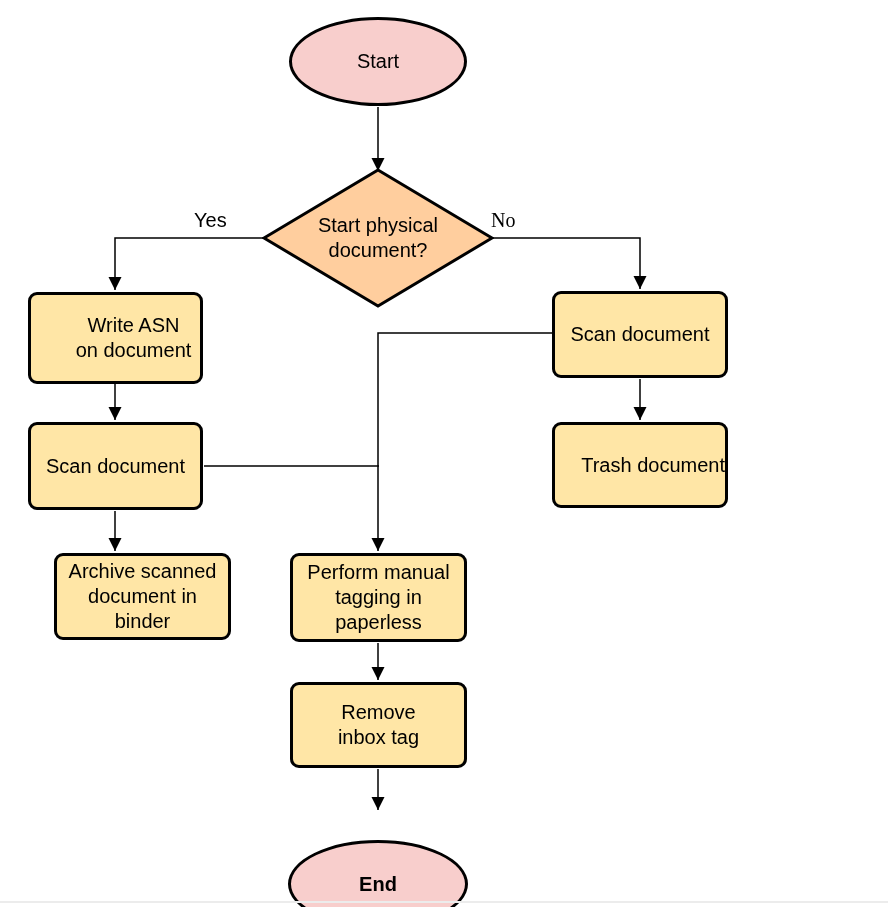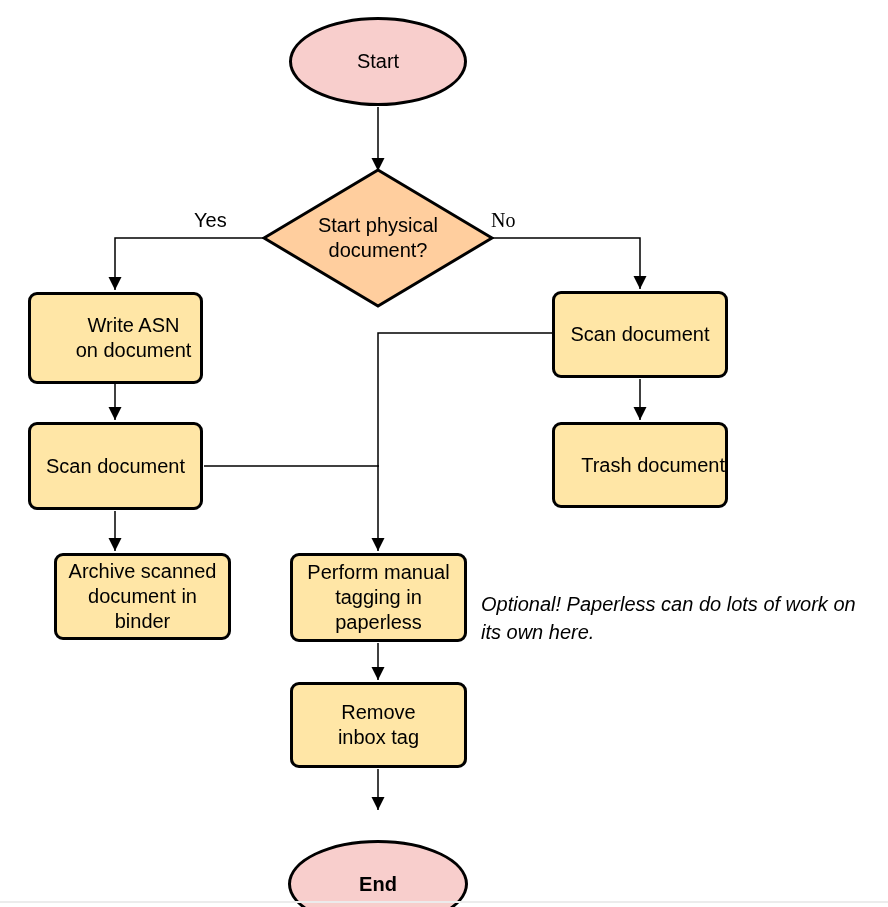--- a/index.html
+++ b/index.html
@@ -166,18 +166,16 @@
   <div class="node process" style="left:290px; top:553px; width:177px; height:89px;">
     <span>Perform manual
 tagging in
 paperless</span>
   </div>
 
   <div class="node terminator" style="left:288px; top:840px; width:180px; height:88px;font-weight:bold;">
     <span>End</span>
   </div>
 
-  <div class="annotation">Optional! Paperless can do lots of work on
-its own here.</div>
 
   <div class="bottom-divider"></div>
 
 </div>
 
 </body></html>

